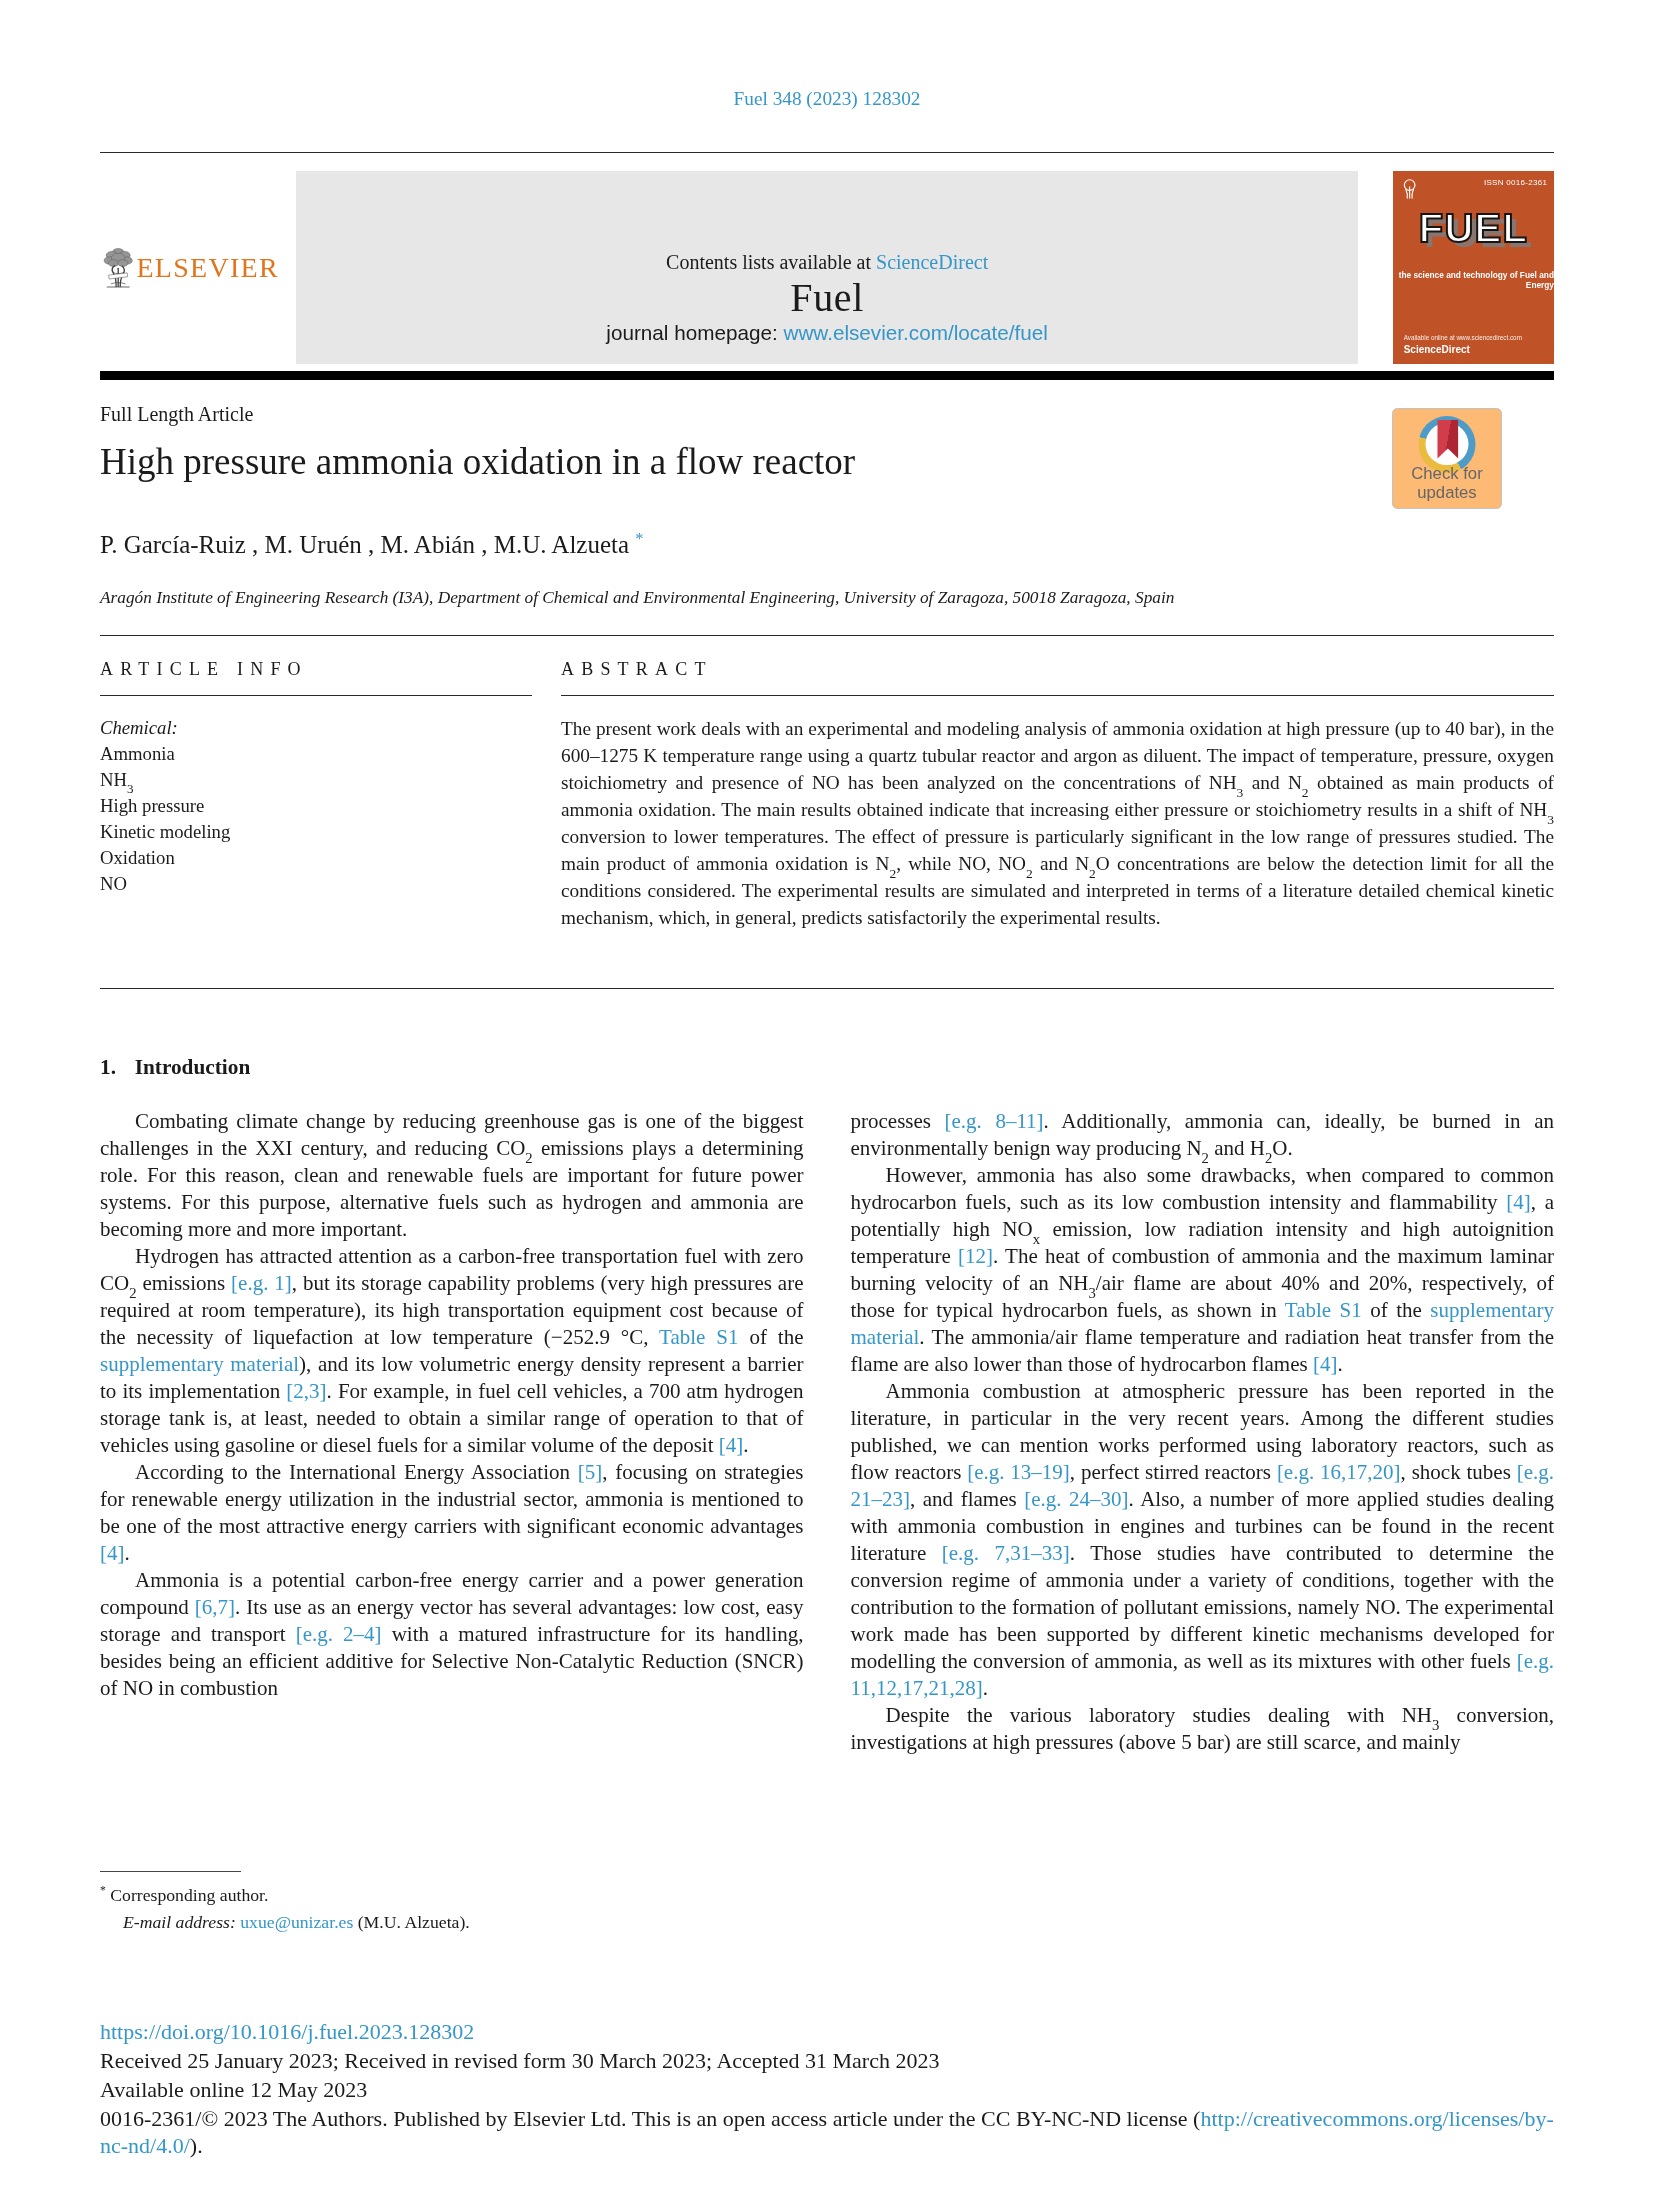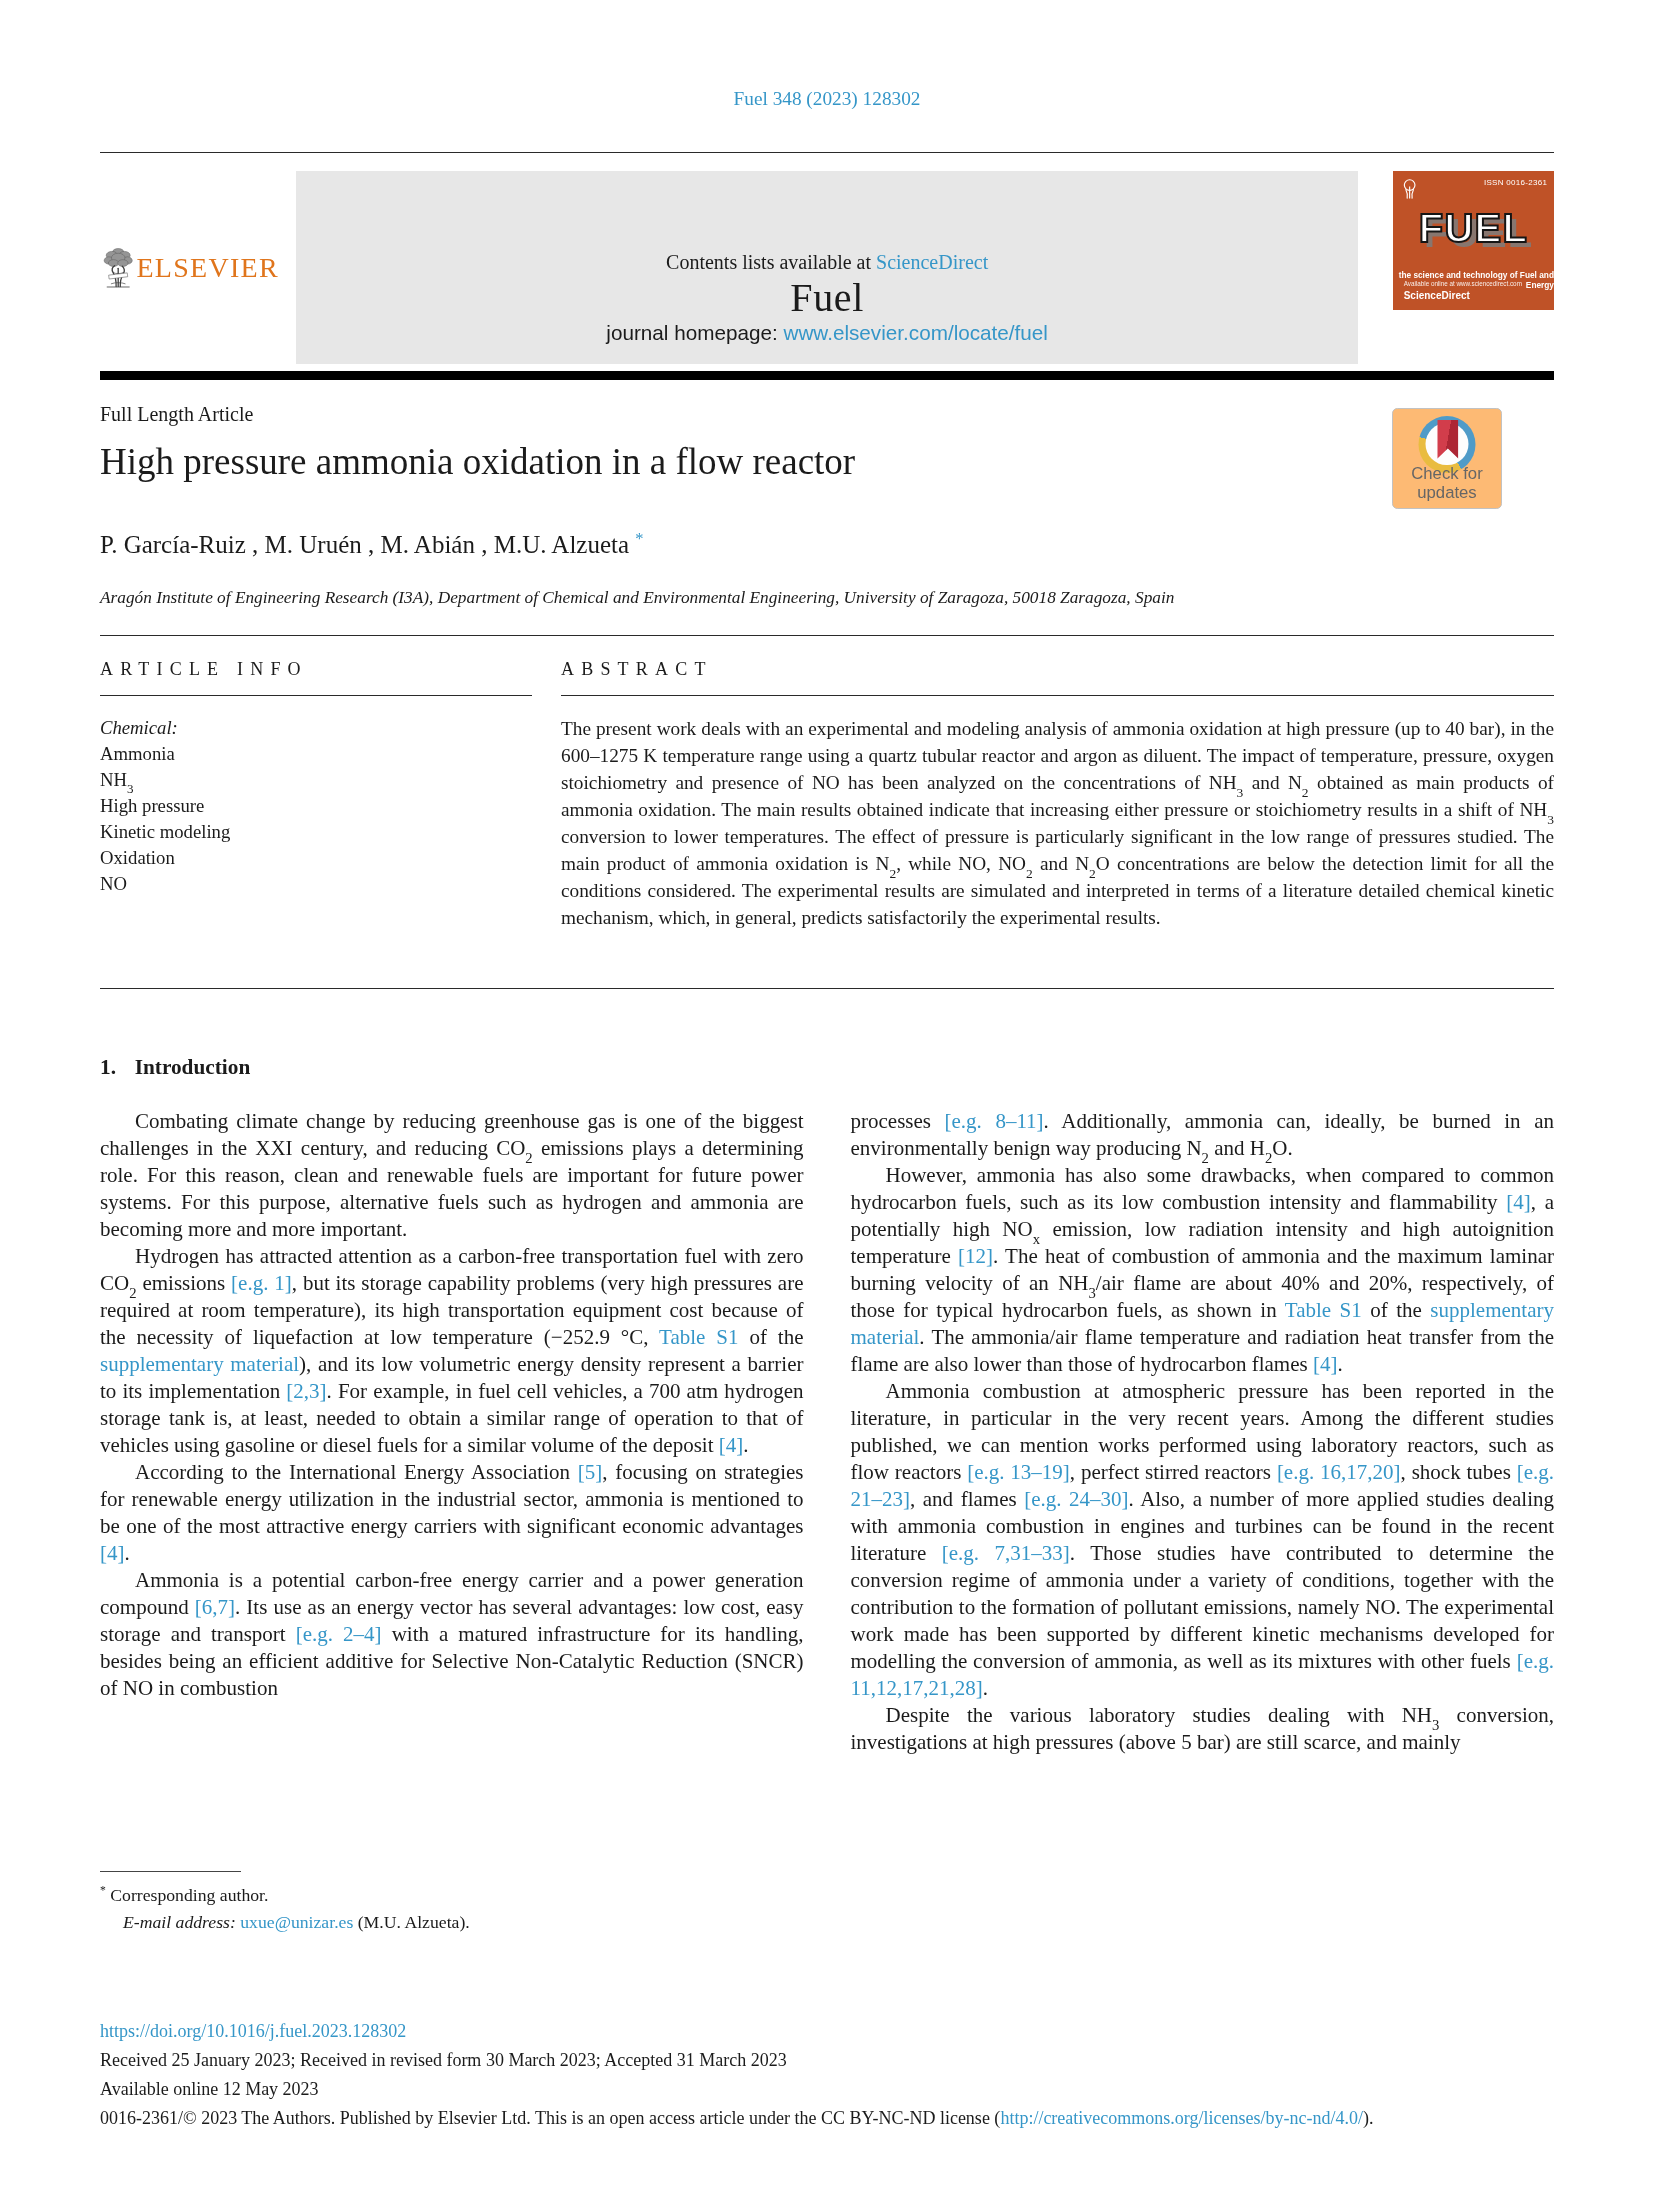--- a/index.html
+++ b/index.html
@@ -19,21 +19,21 @@
   .header{position:absolute;top:171px;left:100px;width:1454px;height:193px;display:flex;align-items:stretch;}
   .logo-block{width:179px;display:flex;flex-direction:row;align-items:center;justify-content:center;padding:1.3px 0;}
   .wordmark{font-size:28px;letter-spacing:1.3px;color:#e0751c;font-weight:500;}
   .journal-box{flex:1;background:#e7e7e7;margin:0 35px 0 17.3px;display:flex;flex-direction:column;
                align-items:center;justify-content:flex-end;padding:17.3px 13.3px 18.7px;}
   .contents-line{font-size:20px;}
   .journal-name{font-size:40px;letter-spacing:0.7px;}
   .homepage-line{font-family:"Liberation Sans","DejaVu Sans",sans-serif;font-size:20.7px;}
 
   
-  .cover{width:161px;height:139px;background:#bf5227;position:relative;flex:0 0 auto;
+  .cover{width:161px;height:193px;background:#bf5227;position:relative;flex:0 0 auto;
          font-family:"Liberation Sans","DejaVu Sans",sans-serif;color:#fff;}
   .cover-top{position:absolute;top:6.7px;left:8px;right:6.7px;display:flex;justify-content:space-between;align-items:flex-start;}
   .cover-issn{font-size:8px;letter-spacing:0.3px;}
   .cover-title{position:absolute;top:35px;left:0;width:100%;text-align:center;font-size:40px;font-weight:bold;
                letter-spacing:1.3px;color:#fff;-webkit-text-stroke:2px #151515;text-shadow:5.3px 4.7px 0 rgba(125,125,125,.85);}
   .cover-subtitle{position:absolute;top:99px;left:0;width:100%;text-align:right;font-size:8.3px;font-weight:bold;}
   .cover-bottom{position:absolute;bottom:9.3px;left:10.7px;}
   .cover-avail{font-size:6.3px;opacity:.9;}
   .cover-sd{font-size:10px;font-weight:bold;margin-top:2.7px;}
 
@@ -77,21 +77,21 @@
   .col{width:704px;font-size:21px;line-height:27px;text-align:justify;}
   .para{text-indent:35px;}
   .col-right .para:first-child{text-indent:0;}
 
   
   .footnote{position:absolute;top:1871px;left:100px;width:704px;font-size:17.7px;line-height:27px;}
   .fn-rule{width:141px;height:1.3px;background:#444;margin-bottom:9.3px;}
   .fn-email{padding-left:23px;}
 
   
-  .footer{position:absolute;top:2018px;left:100px;width:1454px;font-size:18px;line-height:27px;}
+  .footer{position:absolute;top:2018px;left:100px;width:1454px;font-size:22px;line-height:27px;}
   .footer > div{margin-bottom:2px;}
 </style>
 </head>
 <body>
 
 <div class="page">
 
   <div class="citation lnk">Fuel 348 (2023) 128302</div>
   <div class="rule rule-top"></div>
 

